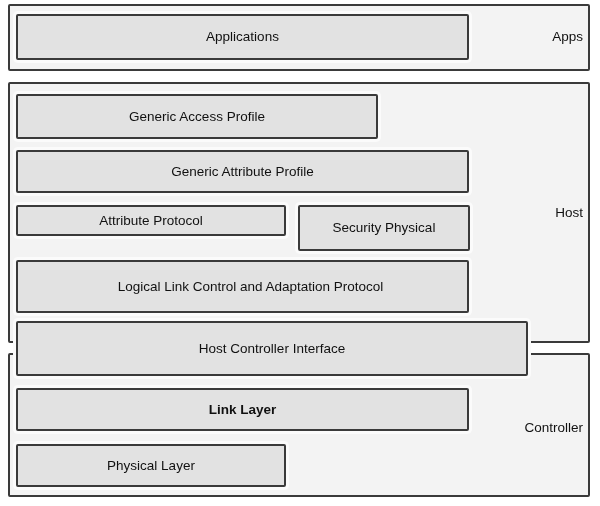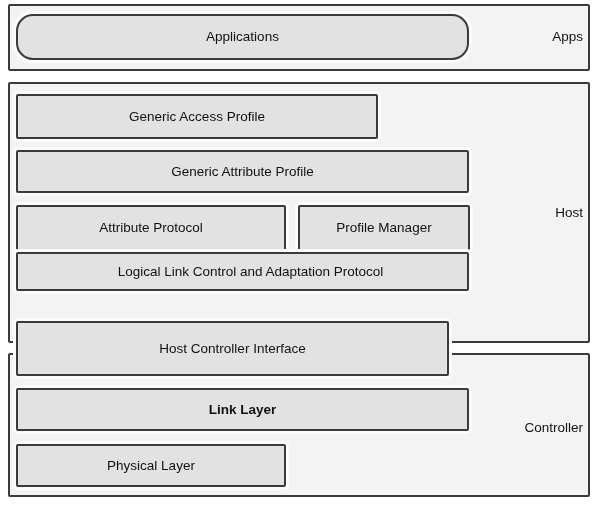--- a/index.html
+++ b/index.html
@@ -49,27 +49,27 @@
     font-size:13.5px;
     line-height:14px;
     z-index:4;
     white-space:nowrap;
   }
   
   .apps-outer{left:8px;top:4px;width:582px;height:67px;}
   .host-outer{left:8px;top:82px;width:582px;height:261px;}
   .controller-outer{left:8px;top:353px;width:582px;height:144px;}
 
-  .box-applications{left:16px;top:14px;width:453px;height:46px;border-radius:17px;}
+  .box-applications{left:16px;top:14px;width:453px;height:46px;}
   .box-gap{left:16px;top:94px;width:362px;height:45px;}
   .box-gatt{left:16px;top:150px;width:453px;height:43px;}
-  .box-att{left:16px;top:205px;width:270px;height:46px;}
+  .box-att{left:16px;top:205px;width:270px;height:31px;}
   .box-smp{left:298px;top:205px;width:172px;height:46px;}
-  .box-l2cap{left:16px;top:252px;width:453px;height:39px;padding-left:16px;}
-  .box-hci{left:16px;top:321px;width:433px;height:55px;}
+  .box-l2cap{left:16px;top:260px;width:453px;height:53px;padding-left:16px;}
+  .box-hci{left:16px;top:321px;width:512px;height:55px;}
   .box-link{left:16px;top:388px;width:453px;height:43px;font-weight:bold;}
   .box-phy{left:16px;top:444px;width:270px;height:43px;}
   .box-dtm{left:298px;top:444px;width:172px;height:43px;}
 
   .label-apps{top:30px;}
   .label-host{top:206px;}
   .label-controller{top:421px;}
 
   .watermark{
     position:absolute;
@@ -97,21 +97,21 @@
   <div class="box box-gap">
     <span>Generic Access Profile</span>
   </div>
   <div class="box box-gatt">
     <span>Generic Attribute Profile</span>
   </div>
   <div class="box box-att">
     <span>Attribute Protocol</span>
   </div>
   <div class="box box-smp">
-    <span>Profile Manager</span>
+    <span>Security Physical</span>
   </div>
   <div class="box box-l2cap">
     <span>Logical Link Control and Adaptation Protocol</span>
   </div>
   <div class="side-label label-host">Host</div>
 
   <div class="outer controller-outer"></div>
 
   <div class="box bridge box-hci">
     <span>Host Controller Interface</span>

